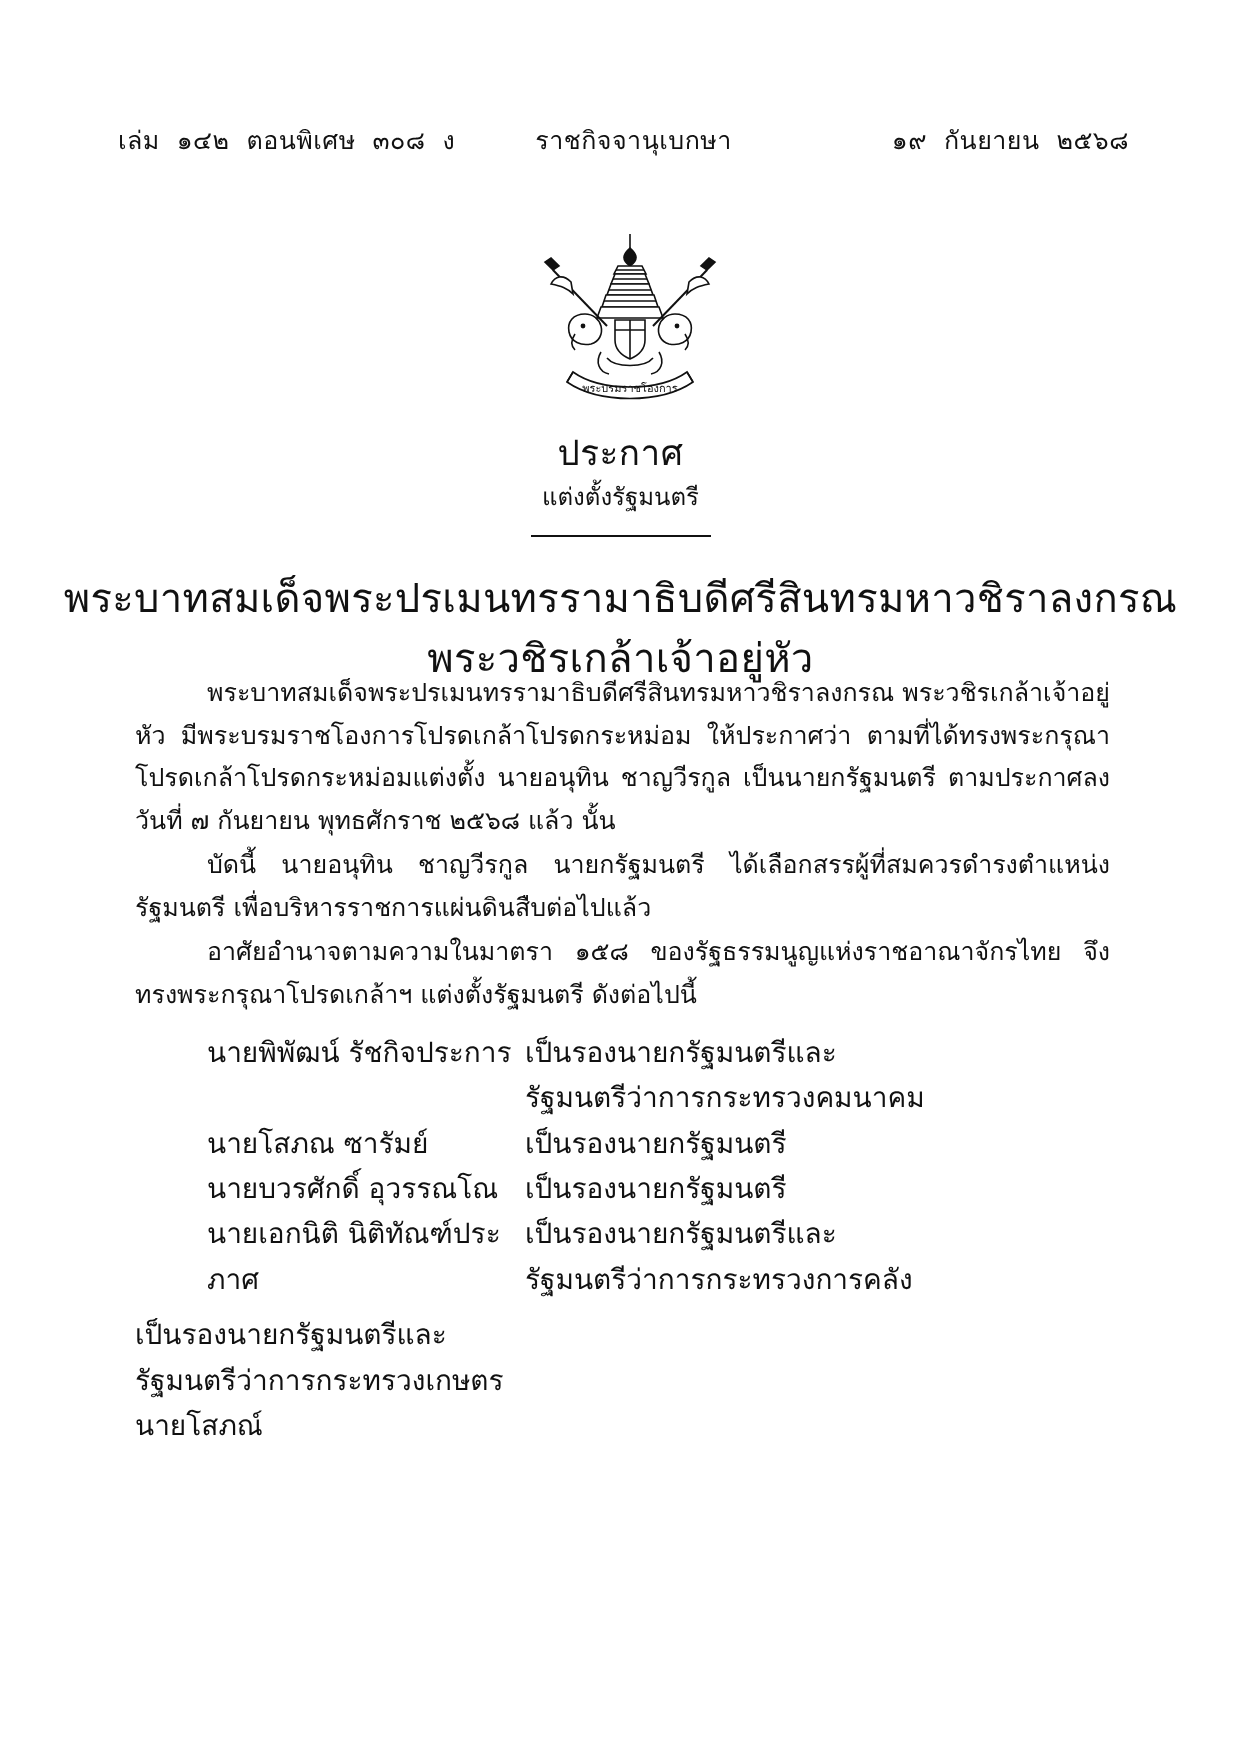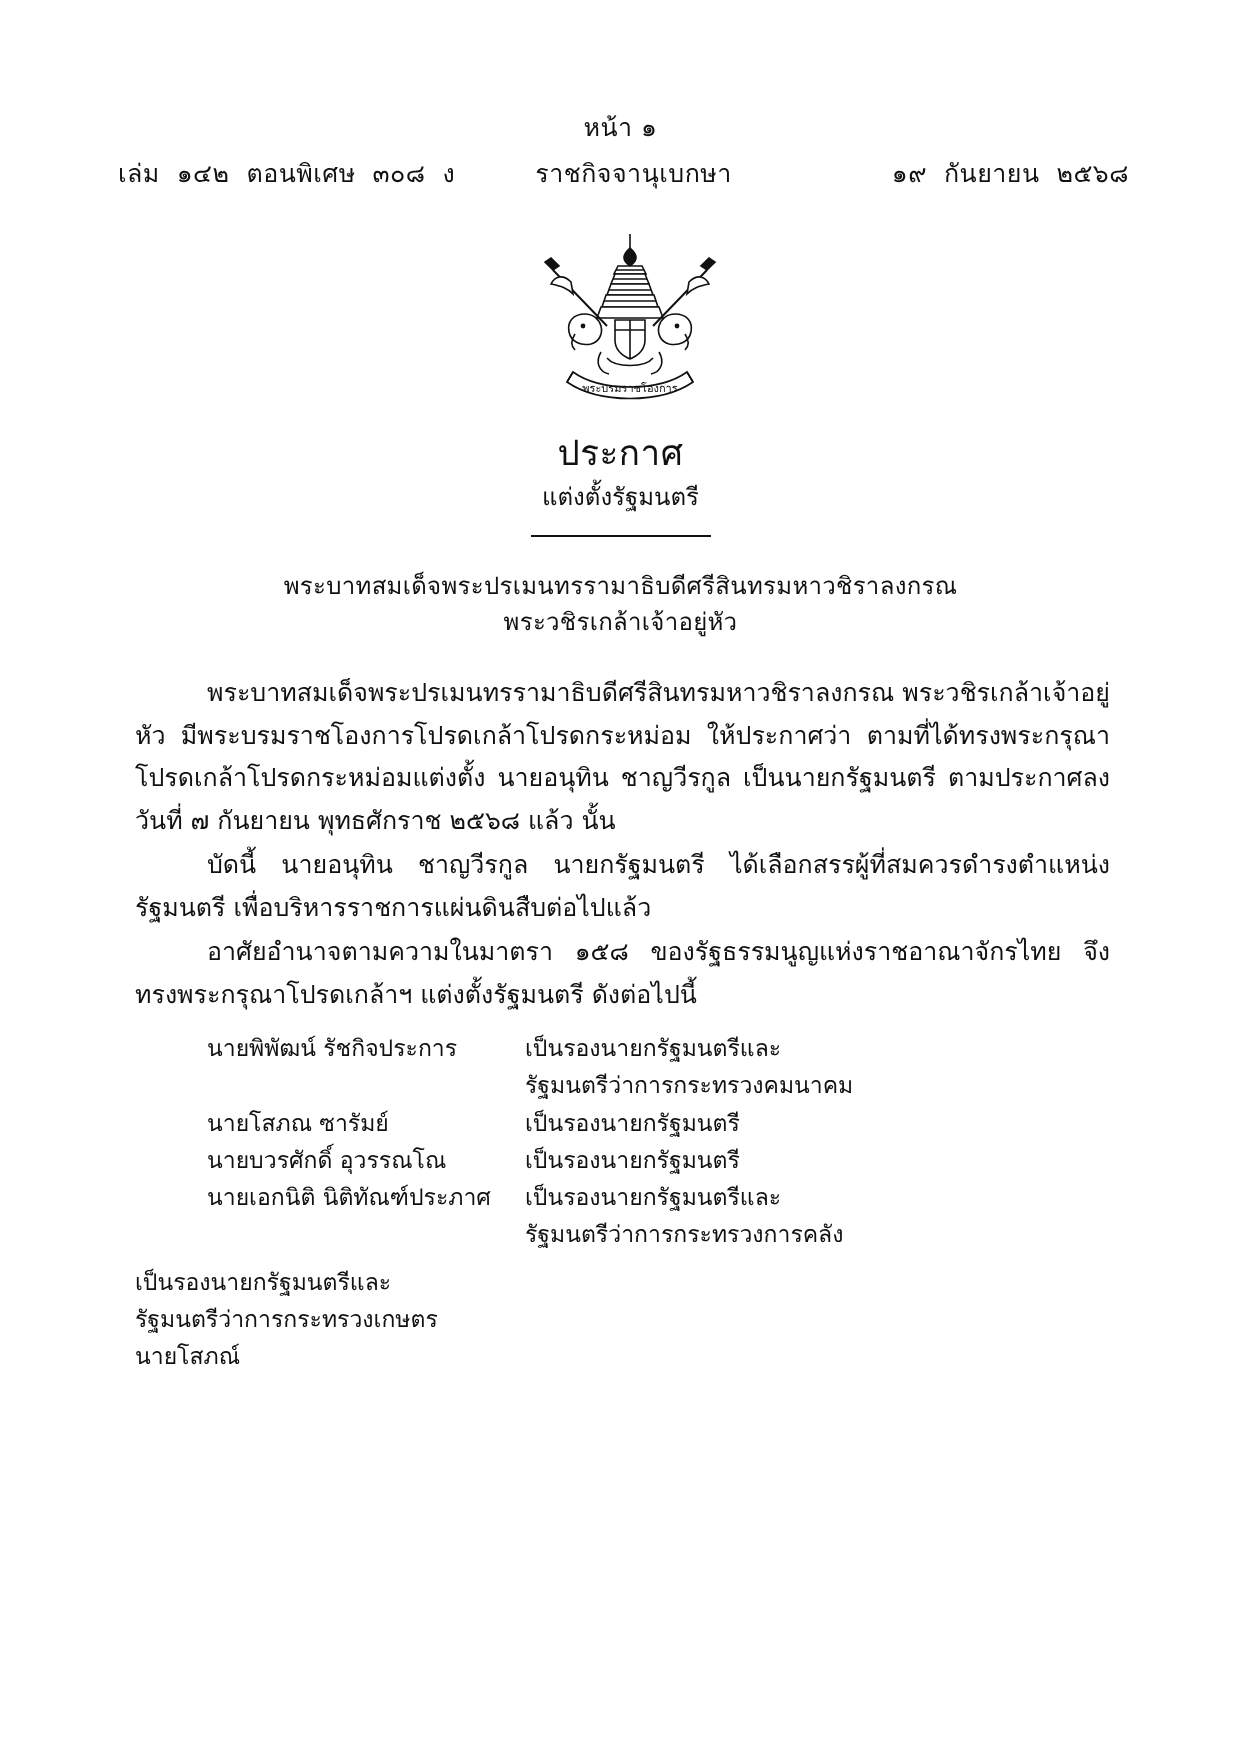--- a/index.html
+++ b/index.html
@@ -97,21 +97,21 @@
     background: #111111;
     margin: 22px auto 0 auto;
   }
 
   .king-name {
     position: absolute;
     top: 568px;
     left: 0;
     right: 0;
     text-align: center;
-    font-size: 24px;
+    font-size: 40px;
     line-height: 1.5;
     letter-spacing: 0.3px;
   }
 
   
   .body-block {
     position: absolute;
     top: 672px;
     left: 135px;
     width: 975px;
@@ -131,21 +131,21 @@
     text-align: justify;
   }
 
   
   .appoint-list {
     margin-top: 14px;
   }
   .appoint-row {
     display: flex;
     align-items: flex-start;
-    font-size: 23px;
+    font-size: 28px;
     line-height: 1.62;
   }
   .appoint-name {
     flex: 0 0 390px;
     padding-left: 72px;
     box-sizing: border-box;
   }
   .appoint-pos {
     flex: 1 1 auto;
   }
@@ -155,21 +155,20 @@
   .spacer-row {
     height: 10px;
   }
 </style>
 </head>
 <body>
 
 <div class="page">
 
   <div class="header">
-    <div class="header-page-no">หน้า ๑</div>
     <div class="header-row">
       <div class="header-left">เล่ม  ๑๔๒  ตอนพิเศษ  ๓๐๘  ง</div>
       <div class="header-center">ราชกิจจานุเบกษา</div>
       <div class="header-right">๑๙  กันยายน  ๒๕๖๘</div>
     </div>
   </div>
 
   <div class="emblem-wrap">
     <svg class="emblem" viewBox="0 0 230 190">
       <g fill="none" stroke="#111" stroke-width="1.6">

